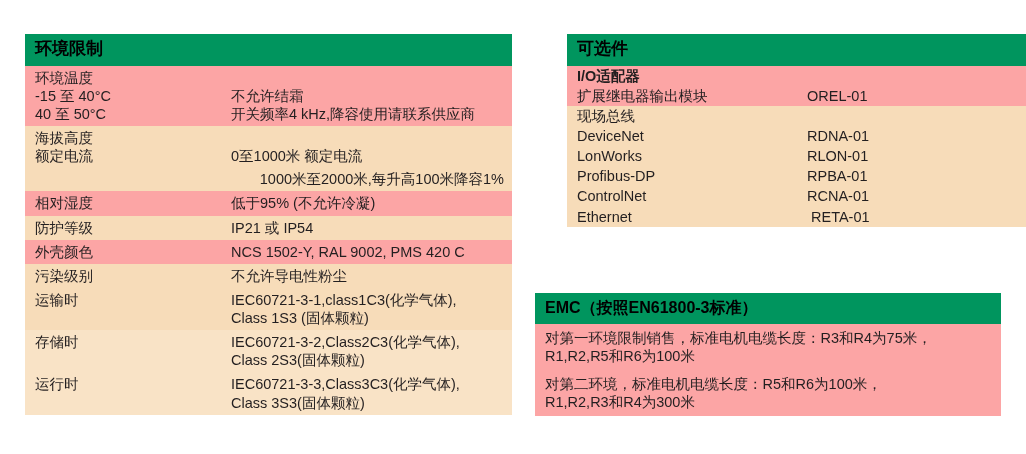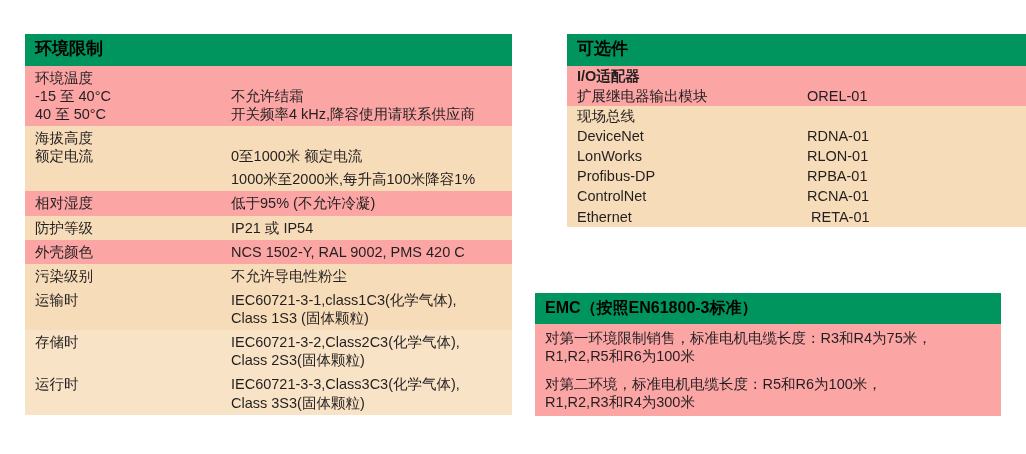--- a/index.html
+++ b/index.html
@@ -103,21 +103,21 @@
         </td>
       </tr>
       <tr class="band-b">
         <td class="lbl">
           <span class="nowrapline">海拔高度</span>
           <span class="nowrapline">额定电流</span>
         </td>
         <td class="val">
           <span class="nowrapline">&nbsp;</span>
           <span class="nowrapline">0至1000米 额定电流</span>
-          <span class="nowrapline" style="padding-top:5px;">1000米至2000米,每升高100米降容1%</span>
+          <span class="nowrapline" style="padding-top:5px;text-align:right;">1000米至2000米,每升高100米降容1%</span>
         </td>
       </tr>
       <tr class="band-a">
         <td class="lbl">相对湿度</td>
         <td class="val">低于95% (不允许冷凝)</td>
       </tr>
       <tr class="band-b">
         <td class="lbl">防护等级</td>
         <td class="val">IP21 或 IP54</td>
       </tr>

